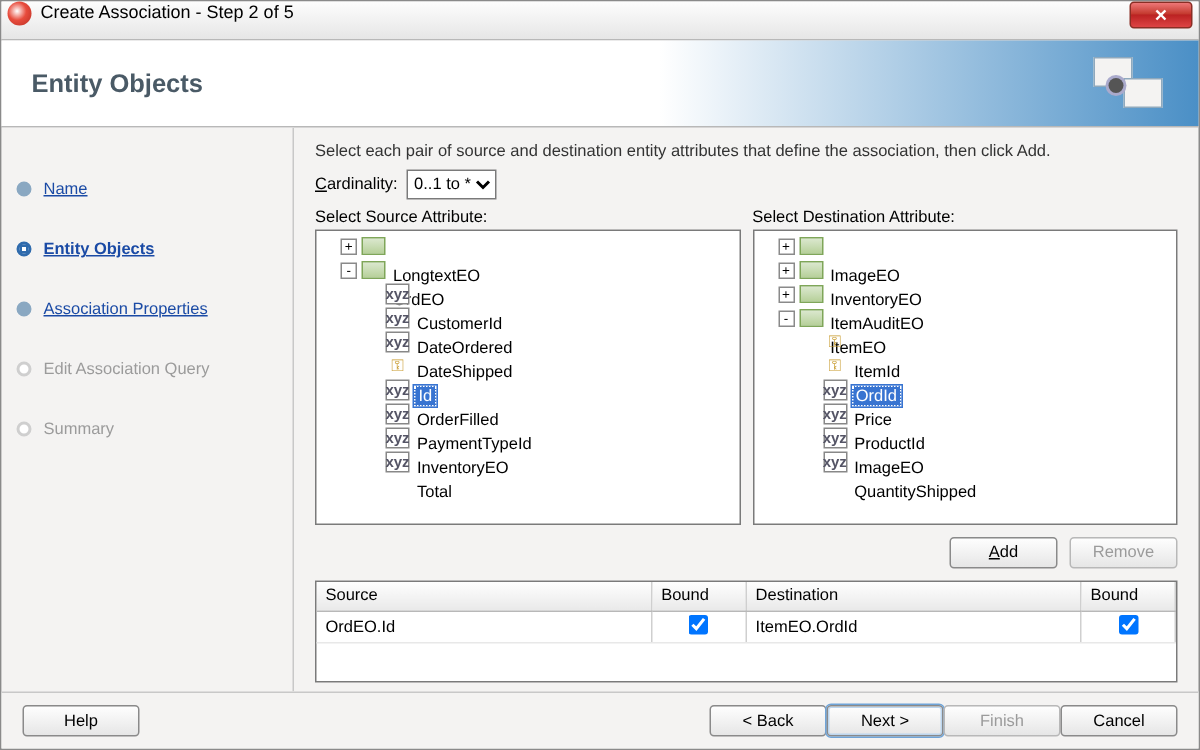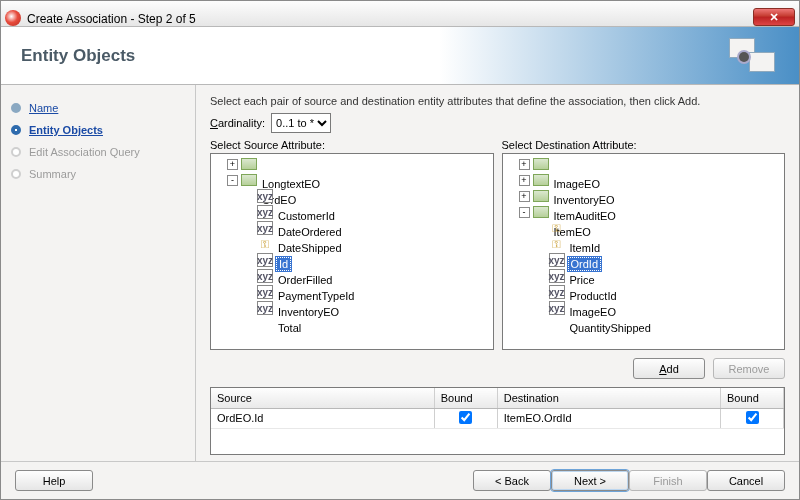--- a/index.html
+++ b/index.html
@@ -16,21 +16,21 @@
     background: #f4f3f2;
     border: 1px solid #8a8a8a;
     display: flex;
     flex-direction: column;
   }
   .titlebar {
     height: 26px;
     background: linear-gradient(#fdfdfd, #e6e6e6);
     border-bottom: 1px solid #b8b8b8;
     display: flex;
-    align-items: flex-end;
+    align-items: flex-start;
     padding: 0 4px;
   }
   .title-icon {
     width: 16px; height: 16px;
     background: radial-gradient(circle at 40% 40%, #fff 0%, #e84c3d 45%, #b82d22 100%);
     border-radius: 50%;
     margin-right: 6px;
   }
   .title-text { flex: 1; font-size: 12px; }
   .close-btn {
@@ -82,20 +82,21 @@
     width: 195px;
     border-right: 1px solid #c8c8c8;
     padding: 12px 10px;
     background: #f4f3f2;
   }
   .step-list { list-style: none; margin: 0; padding: 0; }
   .step-list li {
     display: flex; align-items: center;
     padding: 5px 0;
     gap: 8px;
+    margin-top: 18px;
   }
   .step-dot {
     width: 10px; height: 10px; border-radius: 50%;
     border: 2px solid #8aa8c2;
     background: #fff;
     flex-shrink: 0;
   }
   .step-list li.past .step-dot { background: #8aa8c2; }
   .step-list li.current .step-dot {
     background: radial-gradient(circle,#fff 0 35%,#2f6bad 36% 100%);
@@ -259,20 +260,24 @@
   <div class="body">
     <div class="sidebar">
       <ul class="step-list" id="step-list">
           <li class="past">
             <span class="step-dot"></span>
             <span class="step-label">Name</span>
           </li>
           <li class="current">
             <span class="step-dot"></span>
             <span class="step-label">Entity Objects</span>
+          </li>
+          <li class="past">
+            <span class="step-dot"></span>
+            <span class="step-label">Association Properties</span>
           </li>
           <li class="future">
             <span class="step-dot"></span>
             <span class="step-label">Edit Association Query</span>
           </li>
           <li class="future">
             <span class="step-dot"></span>
             <span class="step-label">Summary</span>
           </li>
         </ul>

